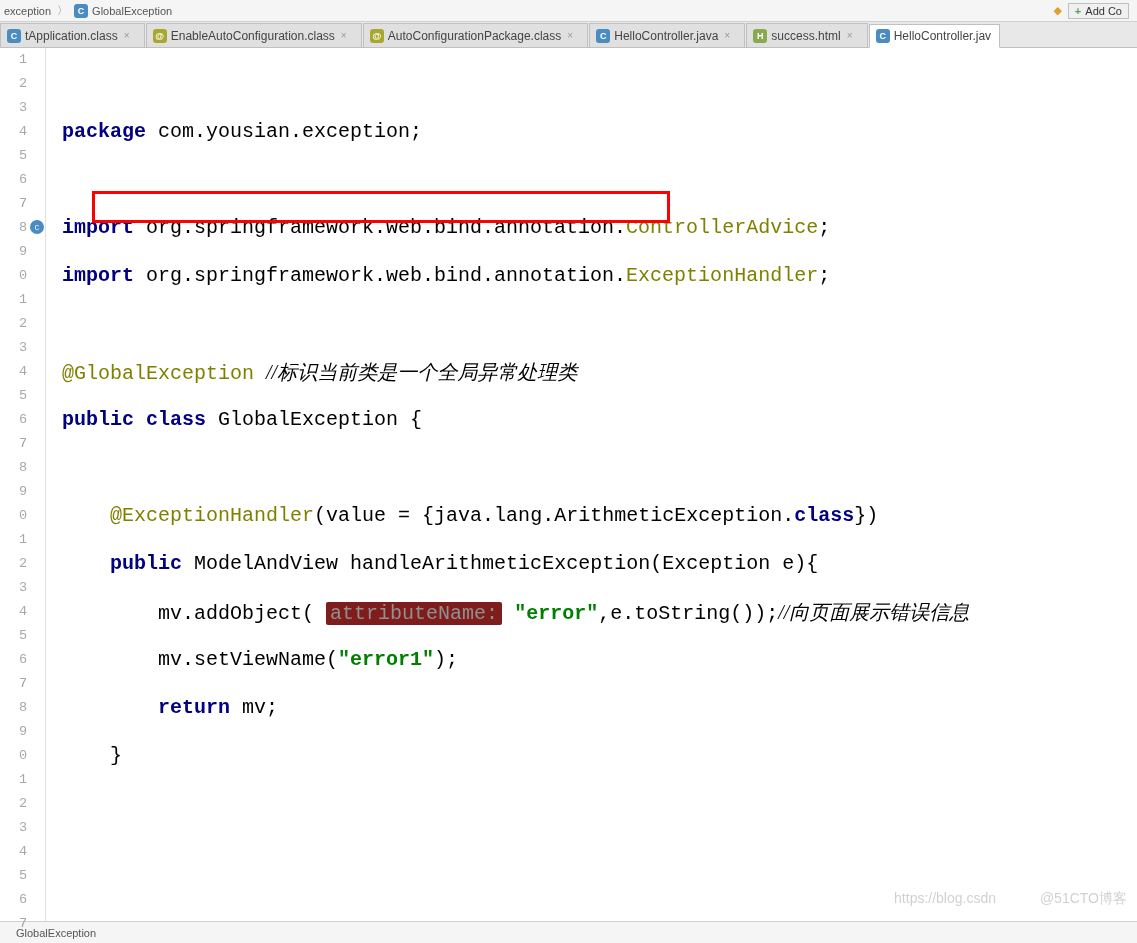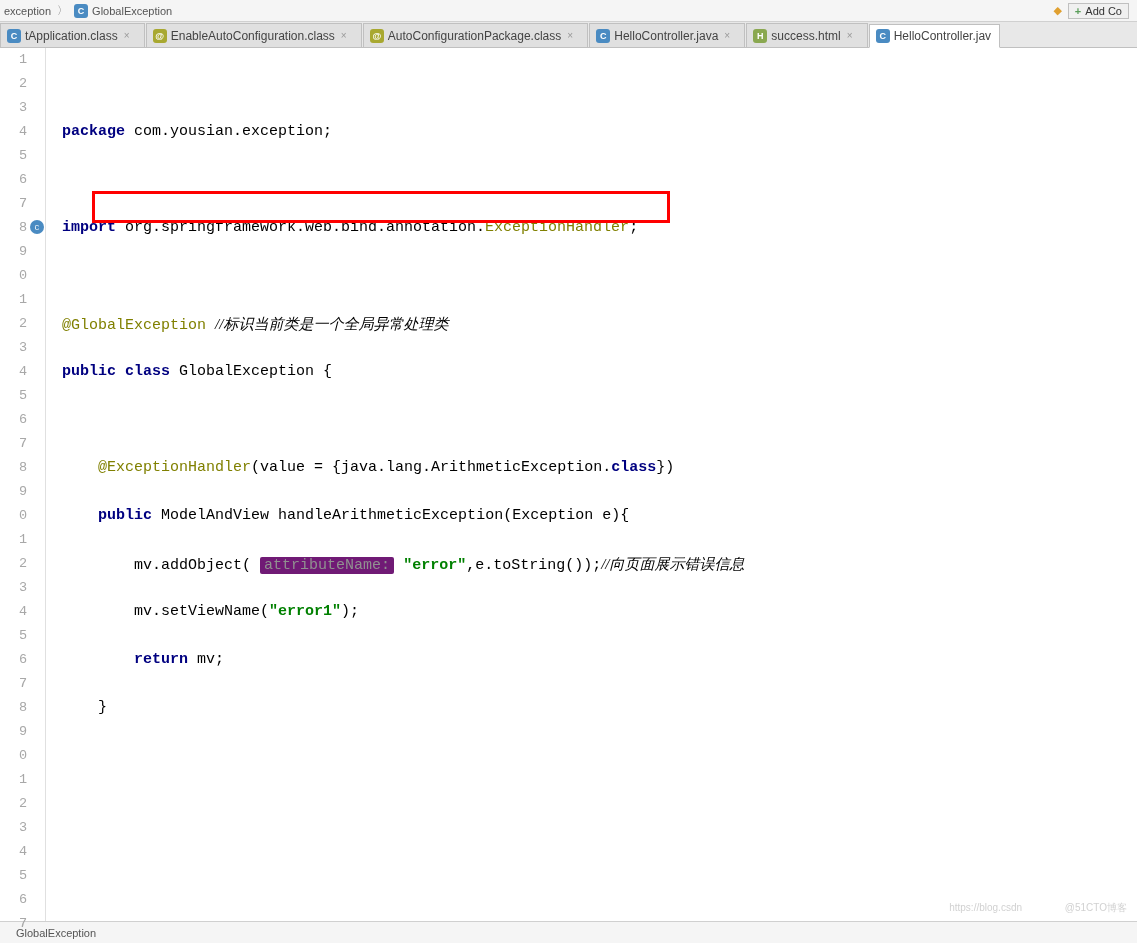--- a/index.html
+++ b/index.html
@@ -116,32 +116,32 @@
       display:flex;
       align-items:center;
       justify-content:center;
     }
     .line-number { height: 24px; line-height: 24px; }
     .code-area {
       flex: 1;
       padding-left: 16px;
       white-space: pre;
       line-height: 24px;
-      font-size: 15px;
+      font-size: 20px;
       color: #000;
       overflow: hidden;
       position:relative;
     }
     .code-line { height: 24px; }
     .kw { color: #000080; font-weight: bold; }
     .str { color: #008000; font-weight: bold; }
     .anno { color: #808000; }
     .comment-cn { color: #000000; font-style: italic; font-family: 'KaiTi','STKaiti',serif; }
     .param-hint {
-      background: #701a75;
+      background: #7f1d1d;
       color: #909090;
       padding: 0 4px;
       border-radius: 2px;
       font-style: normal;
     }
     .red-box {
       border: 3px solid #ff0000;
       position: absolute;
       left: 46px;
       top: 143px;
@@ -163,24 +163,24 @@
       font-family:'Segoe UI',Arial,sans-serif;
       font-size:11px;
       color:#555;
       padding:0 16px;
       display:flex;
       align-items:center;
       justify-content:space-between;
     }
     .watermark{
       position:absolute;
-      bottom:28px;
+      bottom:35px;
       right:10px;
       font-family:Arial,sans-serif;
-      font-size:10px;
+      font-size:14px;
       color:rgba(100,100,100,0.3);
     }
   </style>
 </head>
 <body>
 
 <div class="breadcrumb-bar">
   <span class="breadcrumb-item">
     <span>exception</span>
   </span>
@@ -270,20 +270,21 @@
     <div class="line-number">5</div>
     <div class="line-number">6</div>
     <div class="line-number">7</div>
   </div>
 
   <div class="code-area">
     <div class="highlight-line" style="top:408px;"></div>
     <div class="red-box"></div>
 <div class="code-line"><span class="kw">package</span> <span>com.yousian.exception</span>;</div>
 <div class="code-line"></div>
+<div class="code-line"><span class="kw">import</span> <span>org.springframework.web.bind.annotation.</span><span class="anno">ControllerAdvice</span>;</div>
 <div class="code-line"><span class="kw">import</span> <span>org.springframework.web.bind.annotation.</span><span class="anno">ExceptionHandler</span>;</div>
 <div class="code-line"></div>
 <div class="code-line"><span class="anno">@GlobalException</span> <span class="comment-cn">//标识当前类是一个全局异常处理类</span></div>
 <div class="code-line"><span class="kw">public</span> <span class="kw">class</span> <span>GlobalException</span> {</div>
 <div class="code-line"></div>
 <div class="code-line">    <span class="anno">@ExceptionHandler</span>(<span>value</span> = {<span>java.lang.ArithmeticException.</span><span class="kw">class</span>})</div>
 <div class="code-line">    <span class="kw">public</span> <span>ModelAndView</span> <span>handleArithmeticException</span>(<span>Exception</span> <span>e</span>){</div>
 <div class="code-line">        <span>mv</span>.<span>addObject</span>( <span class="param-hint">attributeName:</span> <span class="str">"error"</span>,<span>e.toString()</span>);<span class="comment-cn">//向页面展示错误信息</span></div>
 <div class="code-line">        <span>mv</span>.<span>setViewName</span>(<span class="str">"error1"</span>);</div>
 <div class="code-line">        <span class="kw">return</span> <span>mv</span>;</div>

